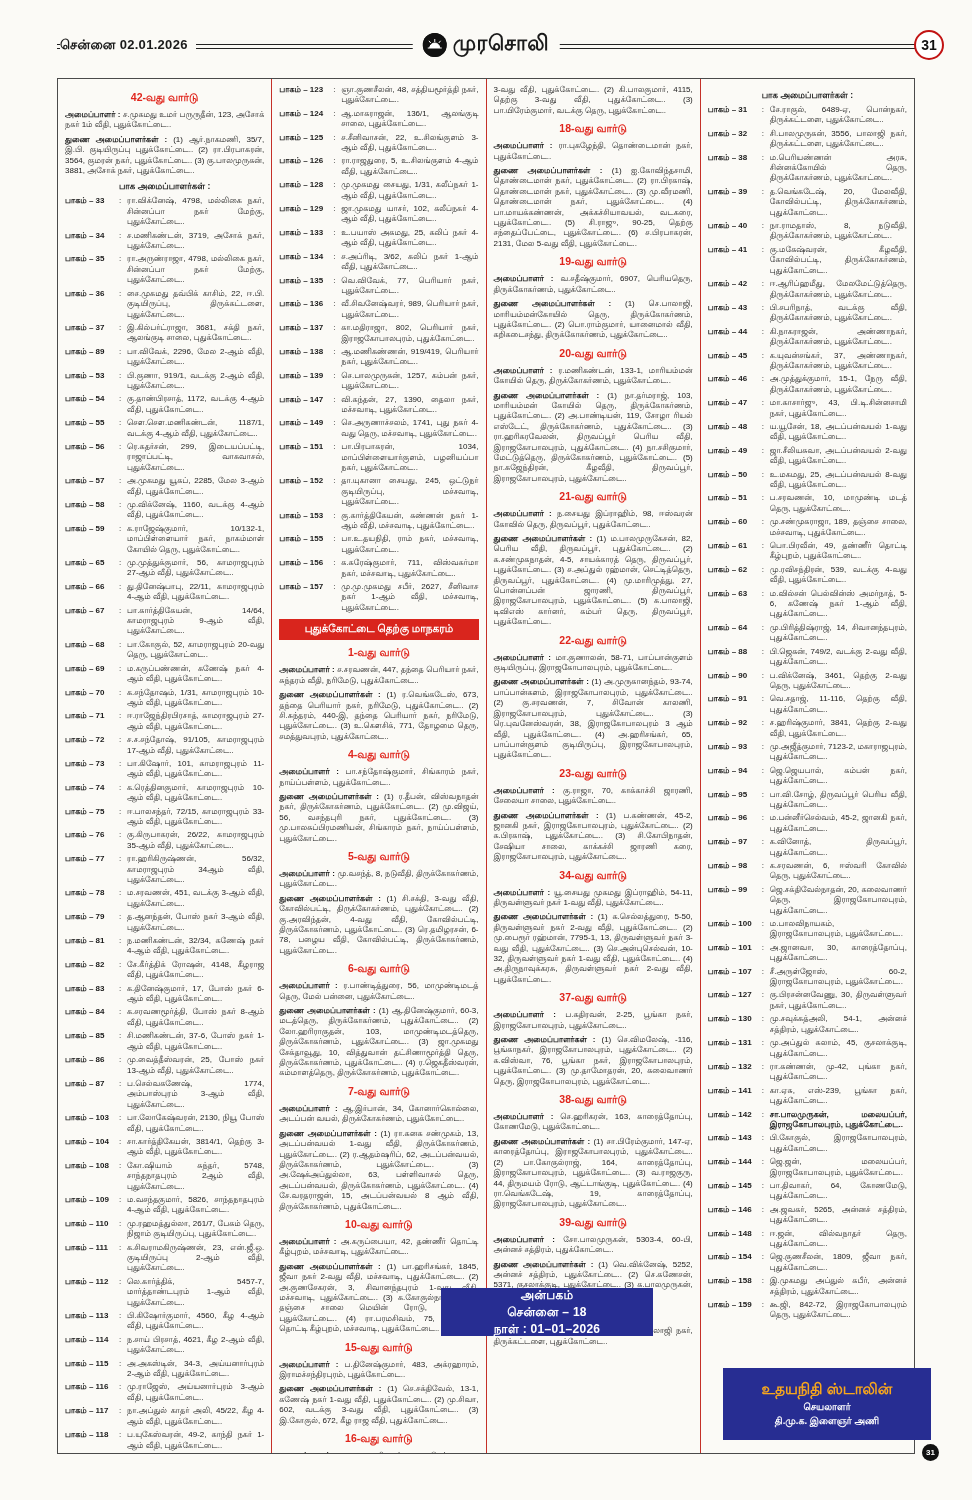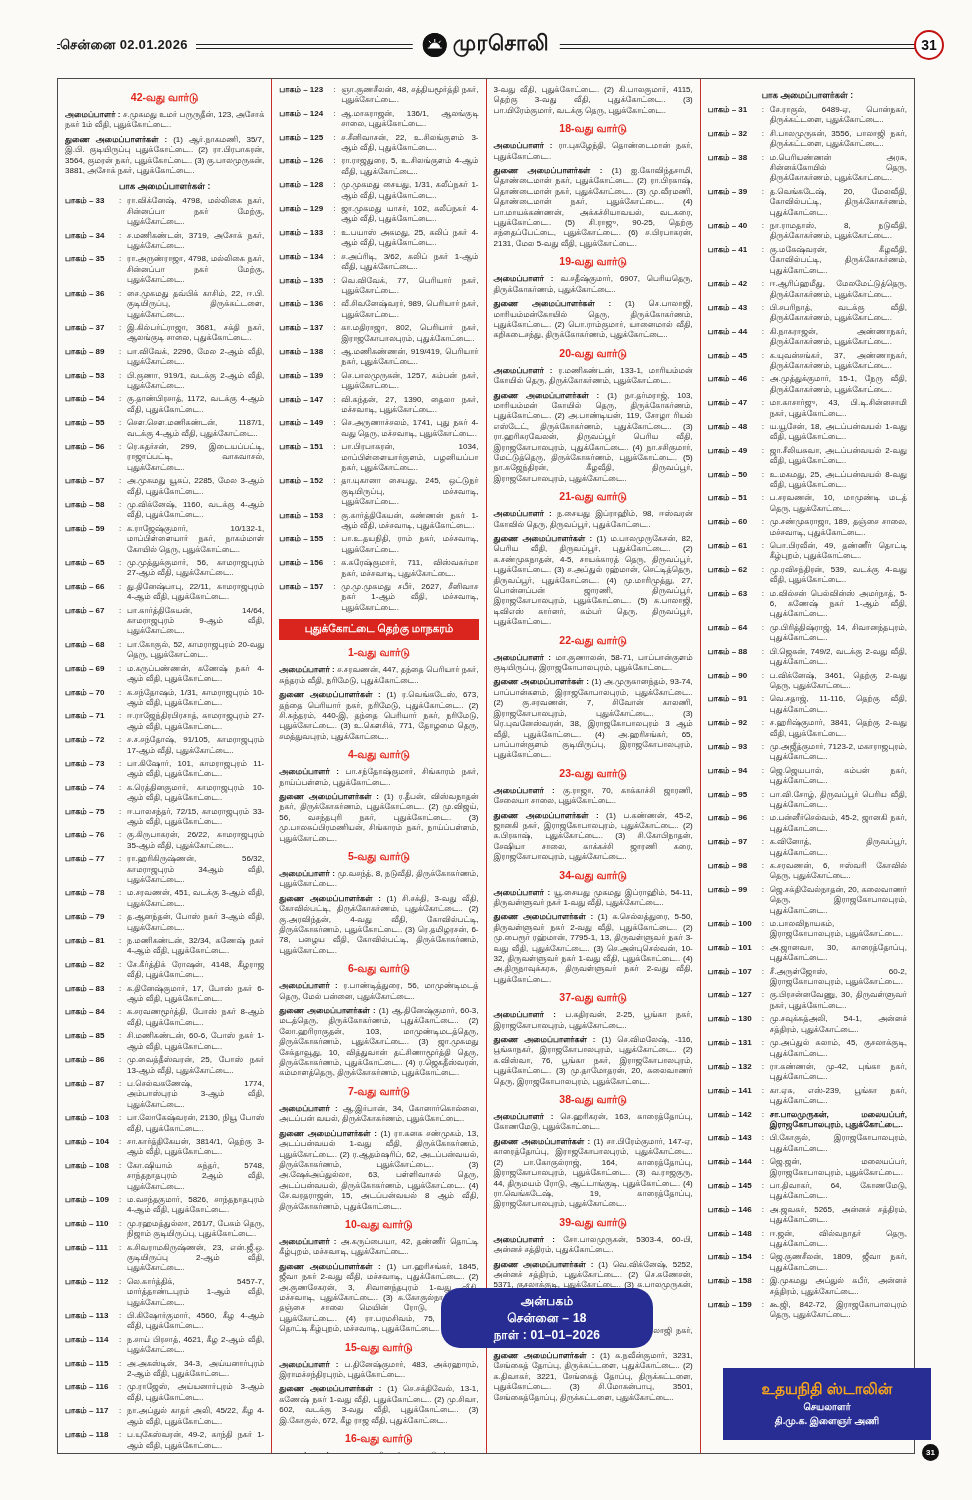--- a/index.html
+++ b/index.html
@@ -21,21 +21,21 @@
   .ward-header{color:#e0251c;font-weight:bold;font-size:10.5px;text-align:center;margin:6px 0 5px;}
   .city-banner{background:#d9251d;color:#fff;font-weight:bold;font-size:10.5px;text-align:center;padding:3px 0 4px;margin:6px 0 5px;}
   .list-label{font-weight:bold;font-size:8.6px;text-align:center;margin:5px 0 4px;}
   .para{font-size:8px;line-height:10.4px;text-align:justify;margin:0 0 4px;}
   .para .lead{font-weight:bold;}
   .entry{display:flex;font-size:8px;line-height:10.4px;margin:0 0 3px;}
   .entry .no{flex:none;width:54px;font-weight:bold;}
   .entry .colon{flex:none;width:8px;}
   .entry .txt{flex:1;text-align:justify;}
   
-  .address-box{position:absolute;left:441px;top:1288px;width:212px;height:60px;background:#272d92;color:#fff;display:flex;flex-direction:column;justify-content:center;align-items:center;gap:2px;border-radius:19px;}
+  .address-box{position:absolute;left:441px;top:1288px;width:212px;height:48px;background:#272d92;color:#fff;display:flex;flex-direction:column;justify-content:center;align-items:center;gap:2px;}
   .address-box div{font-size:12px;font-weight:bold;letter-spacing:.3px;}
   .signature-box{position:absolute;left:723px;top:1368px;width:208px;height:72px;background:#272d92;color:#fff;display:flex;flex-direction:column;justify-content:center;align-items:center;gap:1px;}
   .signature-name{color:#f7a61d;font-size:15px;font-weight:bold;}
   .signature-role,.signature-org{font-size:9.5px;font-weight:bold;}
   .footer-badge{position:absolute;right:33px;top:1444px;width:17px;height:17px;border-radius:50%;background:#111;color:#fff;display:flex;align-items:center;justify-content:center;font-size:8px;font-weight:bold;}
 </style>
 </head>
 <body>
 
 <div class="page">
@@ -220,21 +220,21 @@
           <div class="txt" style="display: block;">க.தினேஷ்குமார், 17, போஸ் நகர் 6-ஆம் வீதி, புதுக்கோட்டை..</div>
         </div>
         <div class="entry">
           <div class="no" style="display: block;">பாகம் – 84</div>
           <div class="colon" style="display: block;">:</div>
           <div class="txt" style="display: block;">க.சரவணமூர்த்தி, போஸ் நகர் 8-ஆம் வீதி, புதுக்கோட்டை..</div>
         </div>
         <div class="entry">
           <div class="no" style="display: block;">பாகம் – 85</div>
           <div class="colon" style="display: block;">:</div>
-          <div class="txt" style="display: block;">சி.மணிகண்டன், 60-6, போஸ் நகர் 1-ஆம் வீதி, புதுக்கோட்டை..</div>
+          <div class="txt" style="display: block;">சி.மணிகண்டன், 37-6, போஸ் நகர் 1-ஆம் வீதி, புதுக்கோட்டை..</div>
         </div>
         <div class="entry">
           <div class="no" style="display: block;">பாகம் – 86</div>
           <div class="colon" style="display: block;">:</div>
           <div class="txt" style="display: block;">மு.வைத்தீஸ்வரன், 25, போஸ் நகர் 13-ஆம் வீதி, புதுக்கோட்டை..</div>
         </div>
         <div class="entry">
           <div class="no" style="display: block;">பாகம் – 87</div>
           <div class="colon" style="display: block;">:</div>
           <div class="txt" style="display: block;">ப.செல்வகணேஷ், 1774, அம்பாஸ்புரம் 3-ஆம் வீதி, புதுக்கோட்டை..</div>
@@ -463,21 +463,20 @@
         <div class="para"><span class="lead">அமைப்பாளர் : </span>ப.கதிரவன், 2-25, பூங்கா நகர், இராஜகோபாலபுரம், புதுக்கோட்டை..</div>
         <div class="para"><span class="lead">துணை அமைப்பாளர்கள் : </span>(1) செ.விமலேஷ், -116, பூங்காநகர், இராஜகோபாலபுரம், புதுக்கோட்டை.. (2) க.விஸ்வா, 76, பூங்கா நகர், இராஜகோபாலபுரம், புதுக்கோட்டை.. (3) மு.தாமோதரன், 20, கலைவாணர் தெரு, இராஜகோபாலபுரம், புதுக்கோட்டை..</div>
         <div class="ward-header">38-வது வார்டு</div>
         <div class="para"><span class="lead">அமைப்பாளர் : </span>செ.ஹரிகரன், 163, காரைத்தோப்பு, கோணமேடு, புதுக்கோட்டை..</div>
         <div class="para"><span class="lead">துணை அமைப்பாளர்கள் : </span>(1) சா.பிரேம்குமார், 147-ஏ, காரைத்தோப்பு, இராஜகோபாலபுரம், புதுக்கோட்டை.. (2) பா.கோகுல்ராஜ், 164, காரைத்தோப்பு, இராஜகோபாலபுரம், புதுக்கோட்டை.. (3) வ.ராஜகுரு, 44, திருமயம் ரோடு, ஆட்டாங்குடி, புதுக்கோட்டை.. (4) ரா.வெங்கடேஷ், 19, காரைத்தோப்பு, இராஜகோபாலபுரம், புதுக்கோட்டை..</div>
         <div class="ward-header">39-வது வார்டு</div>
         <div class="para"><span class="lead">அமைப்பாளர் : </span>சோ.பாலமுருகன், 5303-4, 60-பி, அன்னச் சத்திரம், புதுக்கோட்டை..</div>
         <div class="para"><span class="lead">துணை அமைப்பாளர்கள் : </span>(1) வெ.விக்னேஷ், 5252, அன்னச் சத்திரம், புதுக்கோட்டை.. (2) செ.கணேசன், 5371, குசலாக்குடி, புதுக்கோட்டை.. (3) க.பாலமுருகன், 5388, குசலாக்குடி, புதுக்கோட்டை..</div>
         <div class="ward-header">41-வது வார்டு</div>
         <div class="para"><span class="lead">அமைப்பாளர் : </span>மூ.மணிகண்டன், 3477, பாலாஜி நகர், திருக்கட்டளை, புதுக்கோட்டை..</div>
-        <div class="para"><span class="lead">துணை அமைப்பாளர்கள் : </span>(1) க.நவீன்குமார், 3231, சேங்கைத் தோப்பு, திருக்கட்டளை, புதுக்கோட்டை.. (2) க.திவாகர், 3221, சேங்கைத் தோப்பு, திருக்கட்டளை, புதுக்கோட்டை.. (3) சி.மோகன்பாபு, 3501, சேங்கைத்தோப்பு, திருக்கட்டளை, புதுக்கோட்டை..</div>
       </div>
     <div class="col">
         <div class="list-label">பாக அமைப்பாளர்கள் :</div>
         <div class="entry">
           <div class="no" style="display: block;">பாகம் – 31</div>
           <div class="colon" style="display: block;">:</div>
           <div class="txt" style="display: block;">சே.ராகுல், 6489-ஏ, பொன்நகர், திருக்கட்டளை, புதுக்கோட்டை..</div>
         </div>
         <div class="entry">
           <div class="no" style="display: block;">பாகம் – 32</div>

